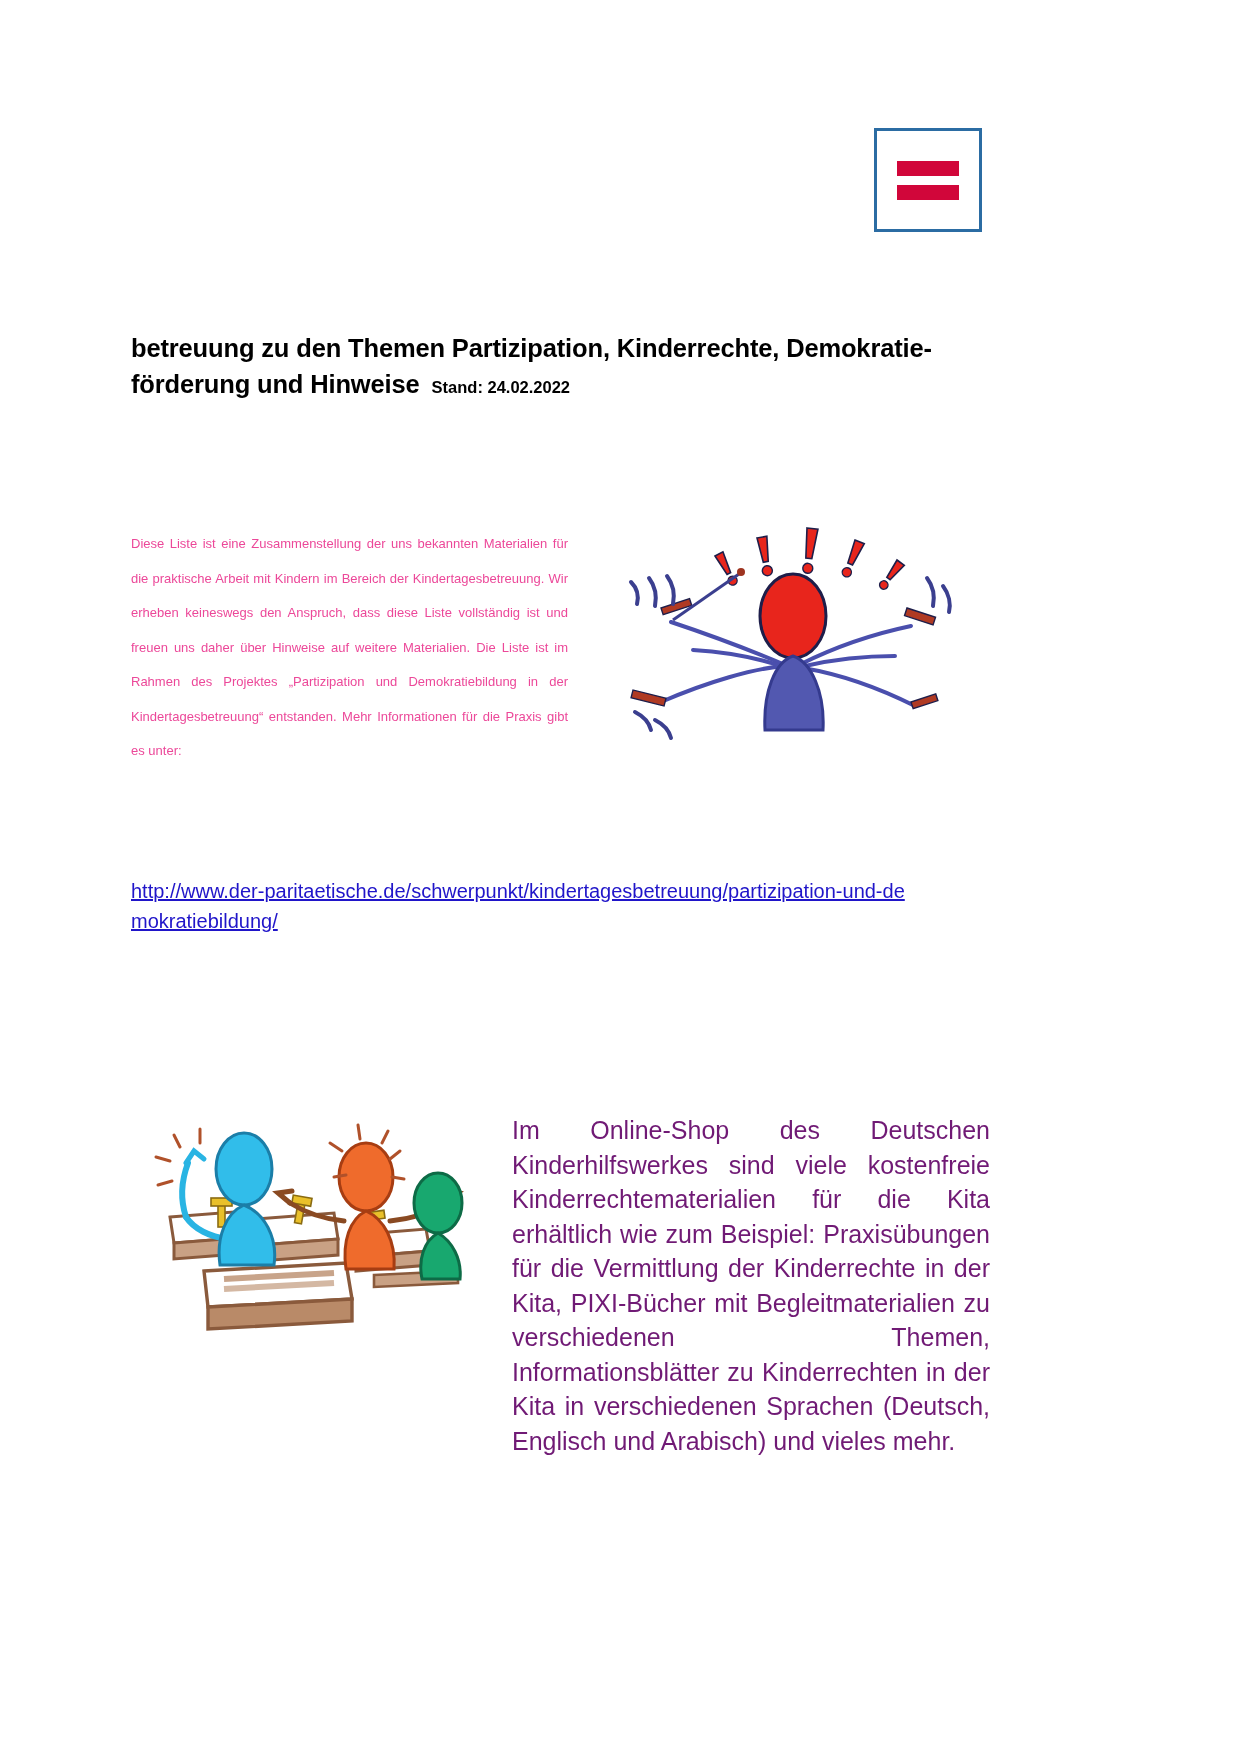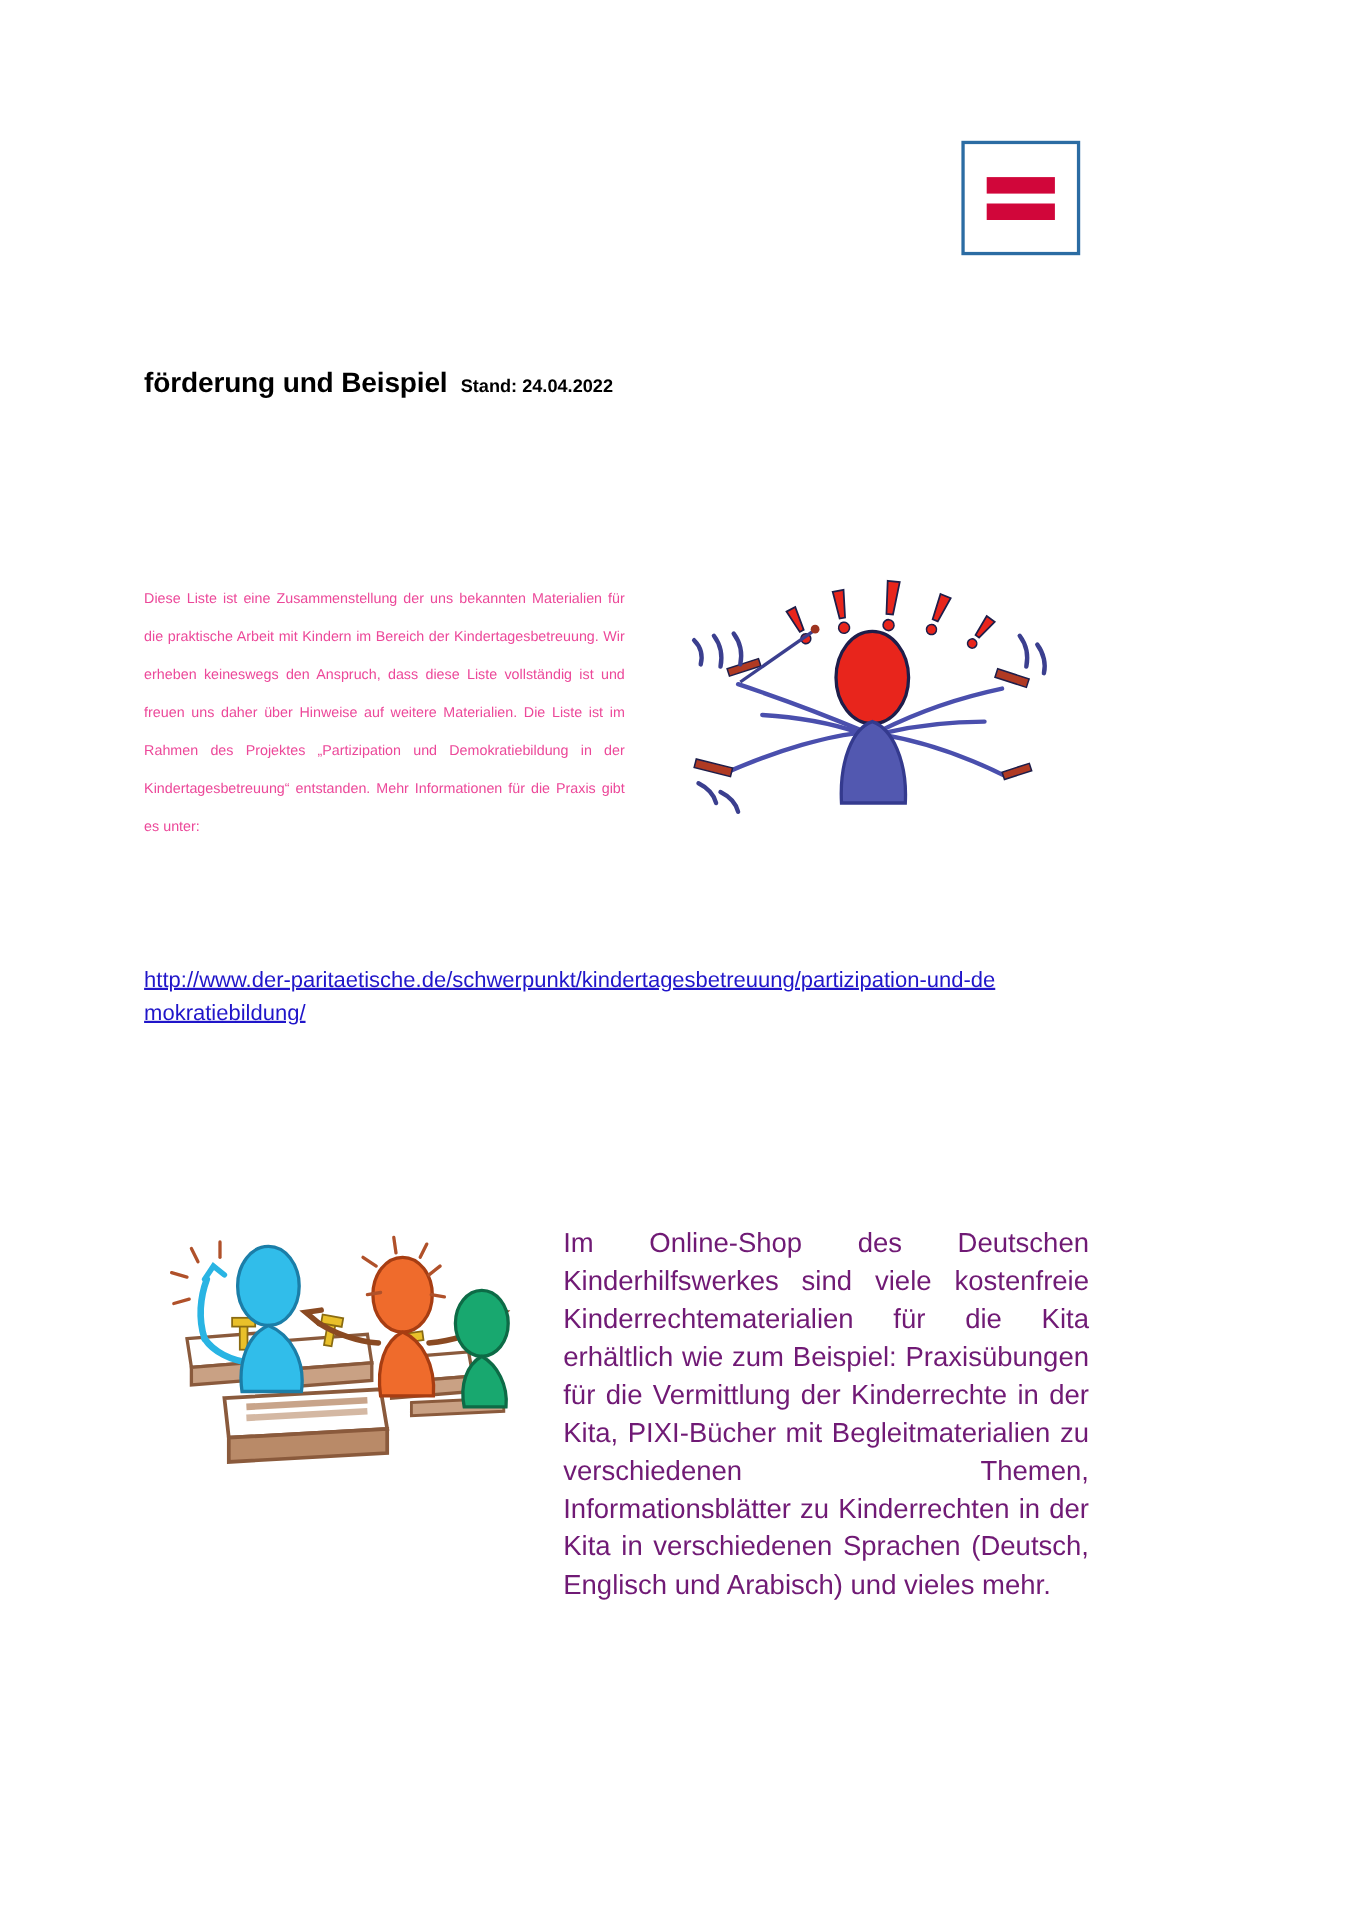--- a/index.html
+++ b/index.html
@@ -151,21 +151,22 @@
 
   <div class="logo-block">
     <div class="logo-frame">
       <div class="logo-bar"></div>
       <div class="logo-bar"></div>
     </div>
   </div>
 
   <div class="title-block">
     <h1 class="doc-title">
-      <span class="title-line"><span>förderung und Beispiel</span><span class="title-date">Stand: 24.04.2022</span></span>
+      <span class="title-line">betreuung zu den Themen Partizipation, Kinderrechte, Demokratie-</span>
+      <span class="title-line"><span>förderung und Hinweise</span><span class="title-date">Stand: 24.02.2022</span></span>
     </h1>
   </div>
 
   <div class="illus-one">
     <svg width="340" height="232" viewBox="0 0 340 232" xmlns="http://www.w3.org/2000/svg">
       <g fill="none" stroke="#4a4fad" stroke-width="4" stroke-linecap="round">
 
         <path d="M168 148 C 130 132, 92 118, 56 106"></path>
         <path d="M170 150 C 140 152, 92 166, 46 186"></path>
         <path d="M186 148 C 222 130, 258 118, 296 110"></path>

